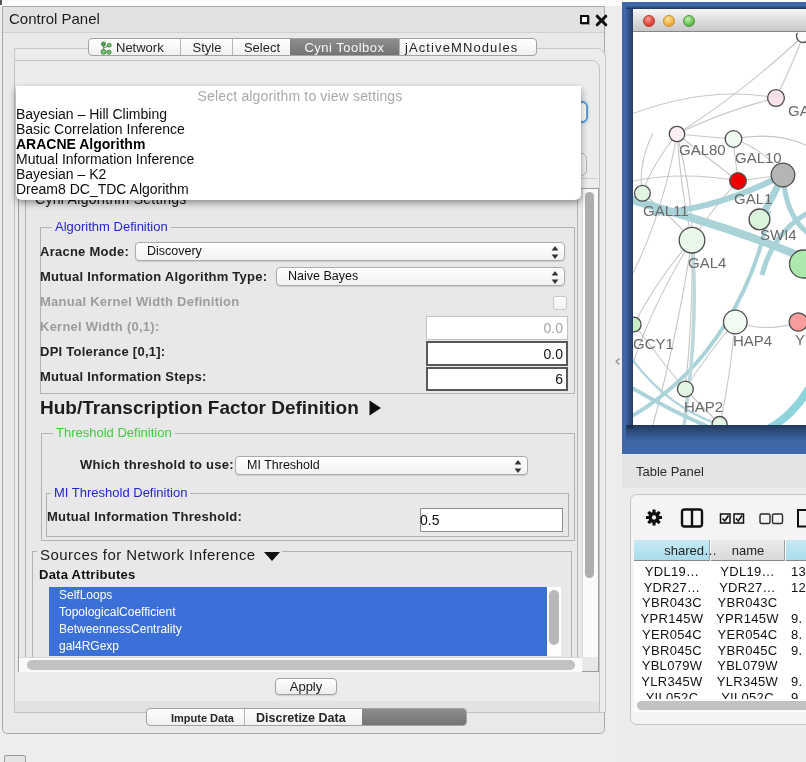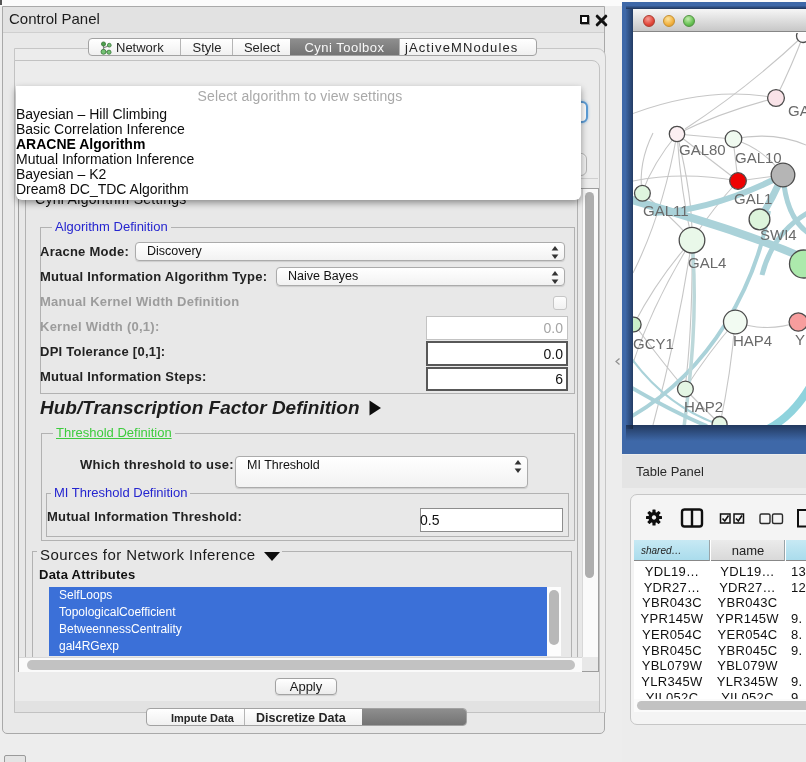--- a/index.html
+++ b/index.html
@@ -92,29 +92,29 @@
 
   <div class="abs" style="left:550px;top:289px;width:14px;height:14px;border:1px solid #c6c6c6;border-radius:3px;background:linear-gradient(#fdfdfd,#f1f1f1);"></div>
 
   <div class="abs" style="left:423px;top:309px;width:142px;height:24px;border:1px solid #c3c3c3;background:#fff;"></div>
   <div class="lbl" style="left:423px;top:313px;width:137px;text-align:right;font-size:14px;color:#a5a5a5;">0.0</div>
   <div class="abs" style="left:423px;top:334px;width:142px;height:25px;border:2px solid #585858;background:#fff;"></div>
   <div class="lbl" style="left:423px;top:339px;width:137px;text-align:right;font-size:14px;color:#111;">0.0</div>
   <div class="abs" style="left:423px;top:360px;width:142px;height:24px;border:2px solid #585858;background:#fff;"></div>
   <div class="lbl" style="left:423px;top:364px;width:137px;text-align:right;font-size:14px;color:#111;">6</div>
 
-  <div class="lbl" style="left:37px;top:390px;height:22px;line-height:22px;font-size:19px;font-weight:bold;color:#1d1d1d;font-style:italic;">Hub/Transcription Factor Definition</div>
+  <div class="lbl" style="left:37px;top:390px;height:22px;line-height:22px;font-size:19px;font-weight:bold;color:#1d1d1d;">Hub/Transcription Factor Definition</div>
   <svg class="abs" style="left:364px;top:393px;" width="16" height="16" viewBox="0 0 16 16">
         <path d="M2.5 0.5 L14 8 L2.5 15.5 Z" fill="#0d0d0d"></path>
       </svg>
 
   <div class="abs" style="left:38px;top:426px;width:534px;height:108px;border:1px solid #b2b2b2;"></div>
-  <div class="lbl" style="left:50px;top:419px;height:14px;line-height:14px;font-size:13px;color:#3ecc3e;background:#e8e8e8;padding:0 3px;text-decoration:underline;">Threshold Definition</div>
+  <div class="lbl" style="left:50px;top:419px;height:14px;line-height:14px;font-size:13px;color:#3ecc3e;background:#e8e8e8;padding:0 3px;">Threshold Definition</div>
   <div class="blbl" style="left:77px;top:450px;">Which threshold to use:</div>
-  <div class="abs combo" style="left:232px;top:449px;width:293px;height:32px;">
+  <div class="abs combo" style="left:232px;top:449px;width:293px;height:19px;">
         <div class="ct">MI Threshold</div>
         <svg class="ar" width="8" height="13" viewBox="0 0 8 13" style="position:absolute;right:5px;top:3px;">
           <path d="M4 0 L7.4 4.4 L0.6 4.4 Z" fill="#333"></path>
           <path d="M4 13 L7.4 8.6 L0.6 8.6 Z" fill="#333"></path>
         </svg>
       </div>
 
   <div class="abs" style="left:43px;top:486px;width:523px;height:44px;border:1px solid #b2b2b2;"></div>
   <div class="lbl" style="left:48px;top:479px;height:14px;line-height:14px;font-size:13px;color:#2525cf;background:#e8e8e8;padding:0 3px;">MI Threshold Definition</div>
   <div class="blbl" style="left:44px;top:502px;">Mutual Information Threshold:</div>
@@ -301,21 +301,21 @@
       <rect x="133.5" y="6" width="10" height="9.5" rx="1.5"></rect>
     </g>
 
     <path d="M159 2 L168 2 L172 6 L172 18.5 L159 18.5 Z M168 2 L168 6 L172 6" fill="none" stroke="#0f0f0f" stroke-width="2"></path>
   </svg>
 
   <div class="abs" style="left:3px;top:45px;width:195px;height:172px;background:#fff;overflow:hidden;" id="tbl">
     <div class="abs" style="left:0;top:0;width:76px;height:21px;background:linear-gradient(#c7e9f4,#aadcec);border-right:1px solid #9aa4a8;border-bottom:1px solid #888;"></div>
     <div class="abs" style="left:77px;top:0;width:74px;height:21px;background:linear-gradient(#ebebeb,#d9d9d9);border-right:1px solid #9aa4a8;border-bottom:1px solid #888;"></div>
     <div class="abs" style="left:152px;top:0;width:43px;height:21px;background:linear-gradient(#c7e9f4,#aadcec);border-bottom:1px solid #888;"></div>
-    <div class="lbl" style="left:7px;top:2px;width:76px;height:17px;line-height:17px;text-align:left;font-size:10px;color:#222;font-style:italic;">shared…</div>
+    <div class="lbl" style="left:7px;top:2px;width:76px;height:17px;line-height:17px;text-align:right;font-size:13px;color:#222;">shared…</div>
     <div class="lbl" style="left:77px;top:2px;width:74px;height:17px;line-height:17px;text-align:center;font-size:13px;color:#222;">name</div>
 <div class="lbl" style="left:0;top:24.0px;width:76px;height:15px;line-height:15px;text-align:center;font-size:13px;letter-spacing:0.3px;color:#111;">YDL19…</div>
 <div class="lbl" style="left:76px;top:24.0px;width:75px;height:15px;line-height:15px;text-align:center;font-size:13px;letter-spacing:0.3px;color:#111;">YDL19…</div>
 <div class="lbl" style="left:157px;top:24.0px;height:15px;line-height:15px;font-size:13px;letter-spacing:0.3px;color:#111;">13.</div>
 <div class="lbl" style="left:0;top:39.7px;width:76px;height:15px;line-height:15px;text-align:center;font-size:13px;letter-spacing:0.3px;color:#111;">YDR27…</div>
 <div class="lbl" style="left:76px;top:39.7px;width:75px;height:15px;line-height:15px;text-align:center;font-size:13px;letter-spacing:0.3px;color:#111;">YDR27…</div>
 <div class="lbl" style="left:157px;top:39.7px;height:15px;line-height:15px;font-size:13px;letter-spacing:0.3px;color:#111;">12.</div>
 <div class="lbl" style="left:0;top:55.4px;width:76px;height:15px;line-height:15px;text-align:center;font-size:13px;letter-spacing:0.3px;color:#111;">YBR043C</div>
 <div class="lbl" style="left:76px;top:55.4px;width:75px;height:15px;line-height:15px;text-align:center;font-size:13px;letter-spacing:0.3px;color:#111;">YBR043C</div>
 <div class="lbl" style="left:0;top:71.1px;width:76px;height:15px;line-height:15px;text-align:center;font-size:13px;letter-spacing:0.3px;color:#111;">YPR145W</div>

